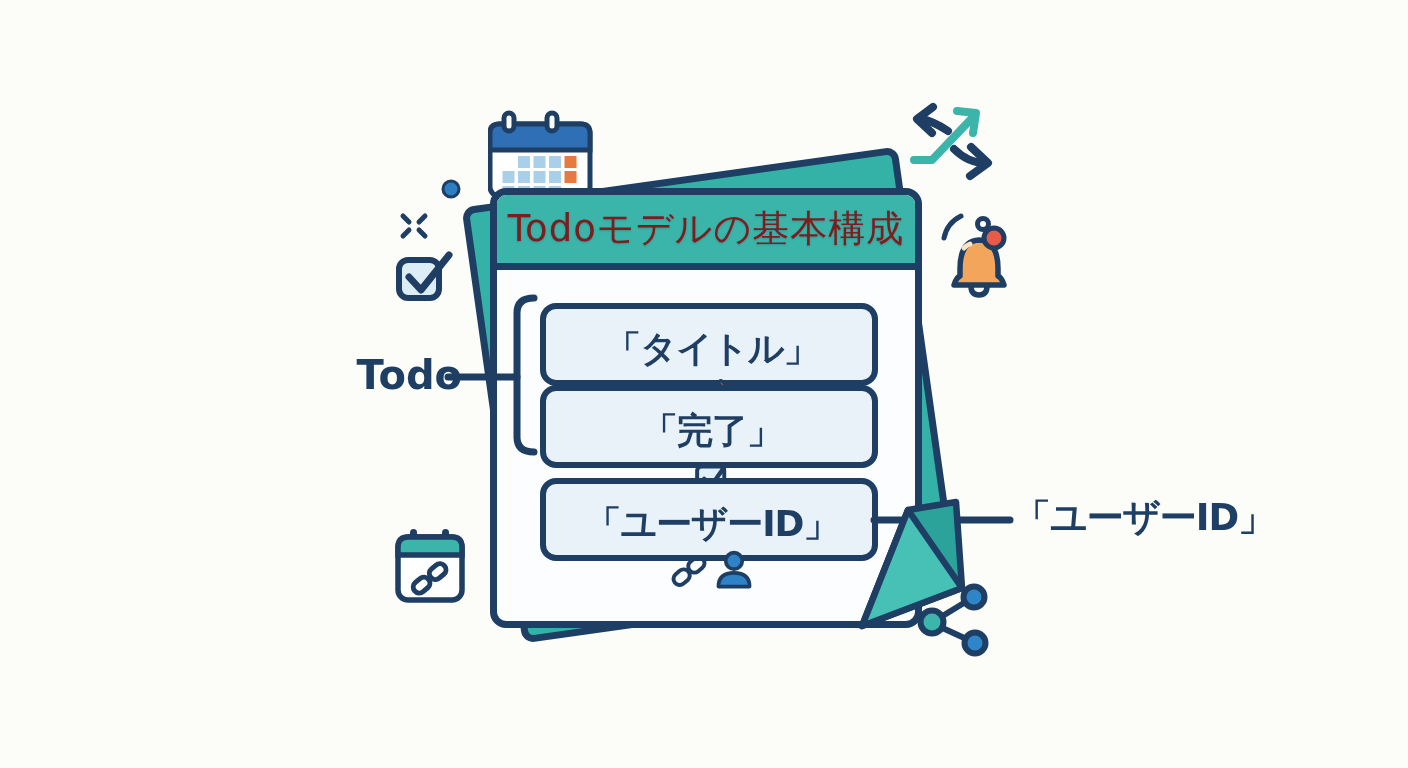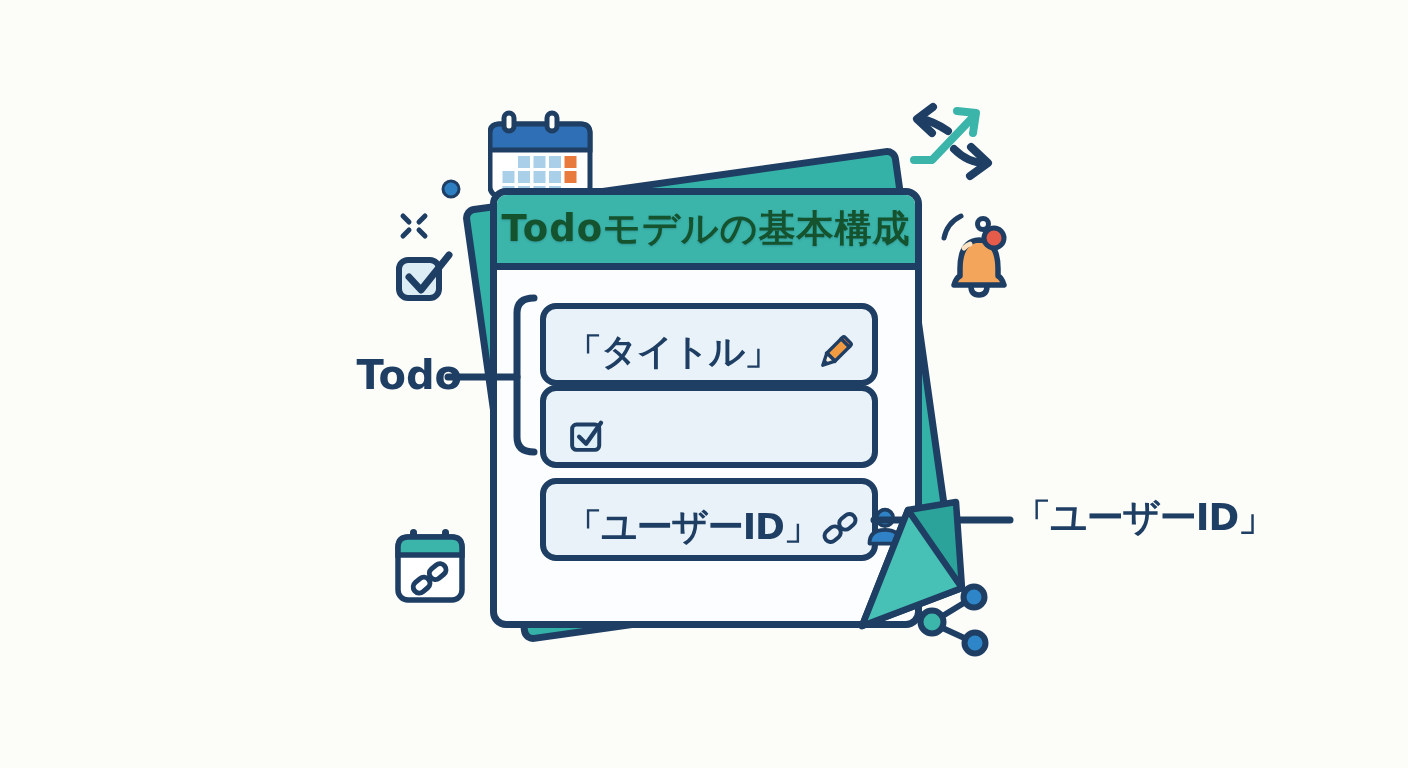--- a/index.html
+++ b/index.html
@@ -19,30 +19,30 @@
   #main-card {
     left: 490px; top: 188px; width: 432px; height: 440px;
     background: #fbfdfe; border: 7px solid #1e3e63; border-radius: 16px;
     z-index: 3; overflow: hidden;
   }
   #card-header {
     height: 75px; background: #3bb4aa; border-bottom: 7px solid #1e3e63;
     display: flex; align-items: center; justify-content: center;
   }
   #card-title {
-    color: #14532d; font-size: 37px; font-weight: 700; letter-spacing: 1px;
+    color: #7f1d1d; font-size: 37px; font-weight: 400; letter-spacing: 1px;
     text-shadow: 0 1px 2px rgba(20,60,90,.25); white-space: nowrap;
   }
 
   
   .field {
     position: absolute; left: 540px; width: 338px; height: 83px;
     background: #e9f2f8; border: 6px solid #1e3e63; border-radius: 16px;
     display: flex; align-items: center; justify-content: space-between;
-    padding: 16px 14px 0 20px; z-index: 4;
+    padding: 16px 14px 0 20px; z-index: 4; flex-direction: column;
   }
   .field-label {
     color: #1e3e63; font-size: 36px; font-weight: 800; white-space: nowrap;
     letter-spacing: -1px;
   }
   #field-title   { top: 303px; }
   #field-done    { top: 385px; }
   #field-userid  { top: 478px; }
   .field-icons { display: flex; align-items: center; gap: 2px; }
 
@@ -155,20 +155,21 @@
           <rect x="18" y="5" width="12" height="6" rx="2" fill="#e2703a" stroke="#1e3e63" stroke-width="3.5"></rect>
           <rect x="18" y="9" width="12" height="21" fill="#f09a42" stroke="#1e3e63" stroke-width="3.5"></rect>
           <path d="M18,30 L30,30 L24,42 Z" fill="#fbeedd" stroke="#1e3e63" stroke-width="3.5" stroke-linejoin="round"></path>
           <path d="M21.6,36 L26.4,36 L24,42 Z" fill="#1e3e63"></path>
         </g>
       </svg>
     </span>
   </div>
 
   <div class="field" id="field-done">
+    <span class="field-label">「完了」</span>
     <span class="field-icons">
       <svg width="42" height="42" viewBox="0 0 48 48">
         <rect x="7" y="12" width="31" height="29" rx="5" fill="#dff0f8" stroke="#1e3e63" stroke-width="4.5"></rect>
         <path d="M15,26 L23,34 L40,10" fill="none" stroke="#1e3e63" stroke-width="5" stroke-linecap="round" stroke-linejoin="round"></path>
       </svg>
     </span>
   </div>
 
   <div class="field" id="field-userid">
     <span class="field-label">「ユーザーID」</span>

